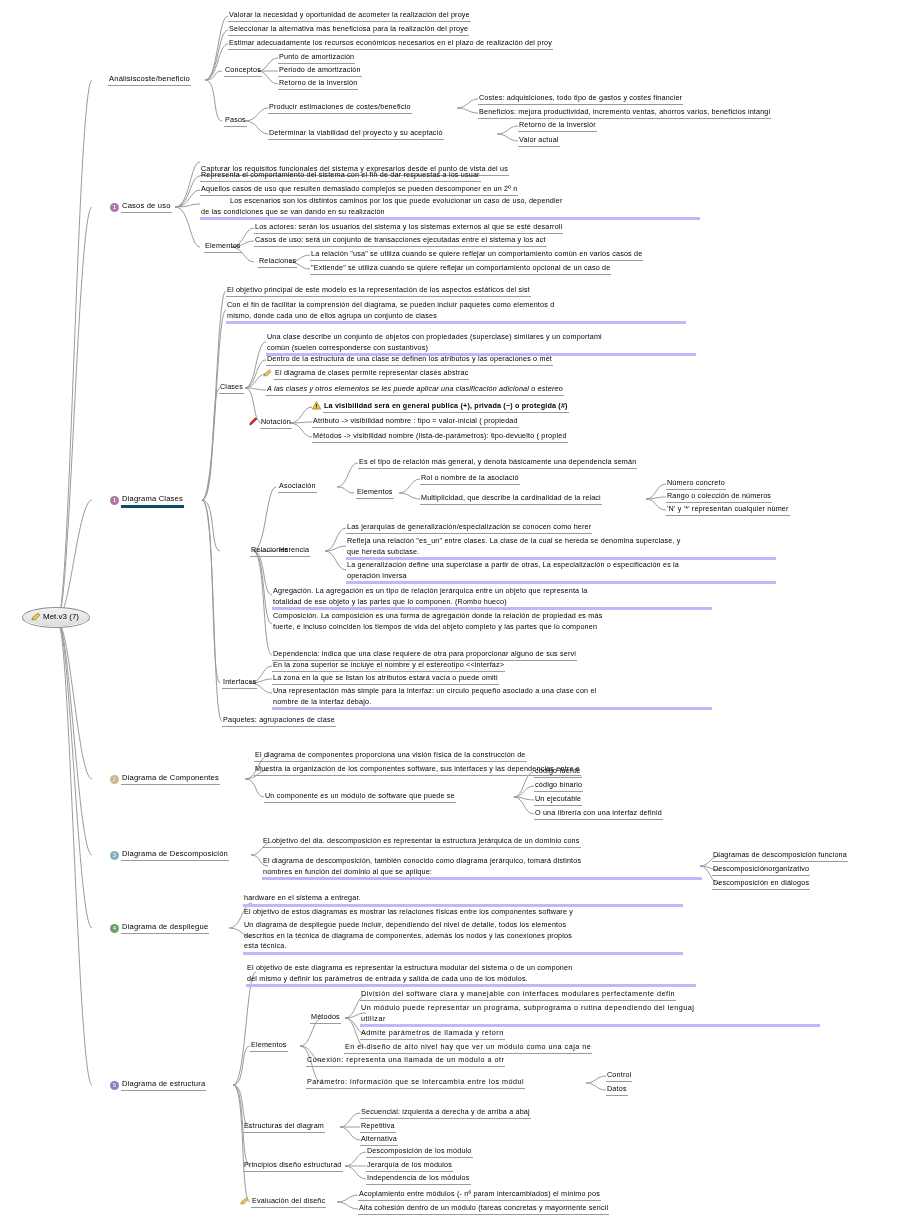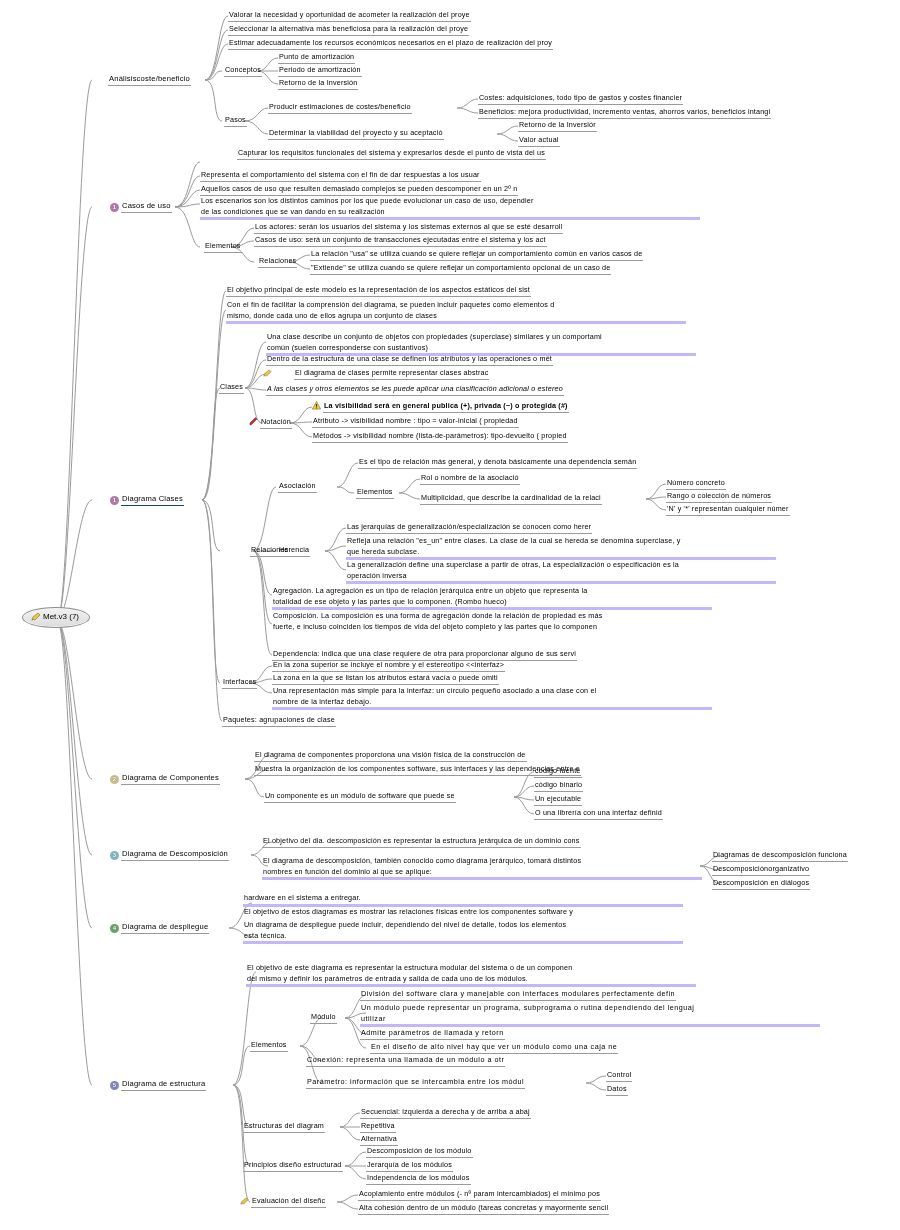--- a/index.html
+++ b/index.html
@@ -181,53 +181,53 @@
 <div class="node" style="left:268px;top:102px;"><span class="txt">Producir estimaciones de costes/beneficio</span></div>
 <div class="node" style="left:478px;top:93px;"><span class="txt">Costes: adquisiciones, todo tipo de gastos y costes financier</span></div>
 <div class="node" style="left:478px;top:107px;"><span class="txt">Beneficios: mejora productividad, incremento ventas, ahorros varios, beneficios intangi</span></div>
 <div class="node" style="left:268px;top:128px;"><span class="txt">Determinar la viabilidad del proyecto y su aceptació</span></div>
 <div class="node" style="left:518px;top:120px;"><span class="txt">Retorno de la Inversiór</span></div>
 <div class="node" style="left:518px;top:135px;"><span class="txt">Valor actual</span></div>
 
 <div class="node branch nobar" style="left:110px;top:201px;">
   <span class="badge" style="background:#b07aa8;">1</span><span class="txt" style="border-bottom:1px solid #9a9a9a;">Casos de uso</span>
 </div>
-<div class="node" style="left:200px;top:148px;margin-left:37px;"><span class="txt">Capturar los requisitos funcionales del sistema y expresarlos desde el punto de vista del us</span></div>
+<div class="node" style="left:200px;top:164px;"><span class="txt">Capturar los requisitos funcionales del sistema y expresarlos desde el punto de vista del us</span></div>
 <div class="node" style="left:200px;top:170px;"><span class="txt">Representa el comportamiento del sistema con el fin de dar respuestas a los usuar</span></div>
 <div class="node" style="left:200px;top:184px;"><span class="txt">Aquellos casos de uso que resulten demasiado complejos se pueden descomponer en un 2º n</span></div>
 <div class="node multi" style="left:200px;top:196px;width:500px;">
-  <span class="txt" style="border-bottom:none;">Los escenarios son los distintos caminos por los que puede evolucionar un caso de uso, dependier</span>
+  <span class="txt" style="border-bottom:none;margin-left:29px;">Los escenarios son los distintos caminos por los que puede evolucionar un caso de uso, dependier</span>
   <span class="txt">de las condiciones que se van dando en su realización</span>
 </div>
 <div class="node" style="left:204px;top:241px;"><span class="txt">Elementos</span></div>
 <div class="node" style="left:254px;top:222px;"><span class="txt">Los actores: serán los usuarios del sistema y los sistemas externos al que se esté desarroll</span></div>
 <div class="node" style="left:254px;top:235px;"><span class="txt">Casos de uso: será un conjunto de transacciones ejecutadas entre el sistema y los act</span></div>
 <div class="node" style="left:258px;top:256px;"><span class="txt">Relaciones</span></div>
 <div class="node" style="left:310px;top:249px;"><span class="txt">La relación "usa" se utiliza cuando se quiere reflejar un comportamiento común en varios casos de</span></div>
 <div class="node" style="left:310px;top:263px;"><span class="txt">"Extiende" se utiliza cuando se quiere reflejar un comportamiento opcional de un caso de</span></div>
 
 <div class="node branch nobar" style="left:110px;top:494px;">
-  <span class="badge" style="background:#b07aa8;">1</span><span class="txt" style="border-bottom:1px solid #0c4a6e;">Diagrama Clases</span>
+  <span class="badge" style="background:#b07aa8;">1</span><span class="txt" style="border-bottom:3px solid #0c4a6e;">Diagrama Clases</span>
 </div>
 <div class="node" style="left:226px;top:285px;"><span class="txt">El objetivo principal de este modelo es la representación de los aspectos estáticos del sist</span></div>
 <div class="node multi" style="left:226px;top:300px;width:460px;">
   <span class="txt" style="border-bottom:none;">Con el fin de facilitar la comprensión del diagrama, se pueden incluir paquetes como elementos d</span>
   <span class="txt">mismo, donde cada uno de ellos agrupa un conjunto de clases</span>
 </div>
 <div class="node" style="left:219px;top:382px;"><span class="txt">Clases</span></div>
 <div class="node multi" style="left:266px;top:332px;width:430px;">
   <span class="txt" style="border-bottom:none;">Una clase describe un conjunto de objetos con propiedades (superclase) similares y un comportami</span>
   <span class="txt">común (suelen corresponderse con sustantivos)</span>
 </div>
 <div class="node" style="left:266px;top:354px;"><span class="txt">Dentro de la estructura de una clase se definen los atributos y las operaciones o mét</span></div>
 <div class="node nobar" style="left:263px;top:368px;">
   <span class="ic"><svg width="9" height="8" viewBox="0 0 10 9">
           <path d="M1 7 L4 8 L9 3 L7 1 L2 5 Z" fill="#e8c64a" stroke="#8a7020" stroke-width=".6"></path>
           <path d="M1 7 L0.5 8.5 L2 8 Z" fill="#555"></path>
-        </svg></span><span class="txt" style="border-bottom:1px solid #9a9a9a;margin-left:20px;">El diagrama de clases permite representar clases abstrac</span>
+        </svg></span><span class="txt" style="border-bottom:1px solid #9a9a9a;">El diagrama de clases permite representar clases abstrac</span>
 </div>
 <div class="node italic" style="left:266px;top:384px;"><span class="txt">A las clases y otros elementos se les puede aplicar una clasificación adicional o estereo</span></div>
 <div class="node nobar" style="left:248px;top:417px;">
   <span class="ic"><svg width="10" height="9" viewBox="0 0 10 9">
           <path d="M2 8 L3.5 7.4 L9 2 L7.5 0.6 L2 6 Z" fill="#cc2a2a" stroke="#7a1414" stroke-width=".5"></path>
           <path d="M2 8 L1.4 8.6 L2.6 8.2 Z" fill="#333"></path>
         </svg></span><span class="txt" style="border-bottom:1px solid #9a9a9a;">Notación</span>
 </div>
 <div class="node bold nobar" style="left:312px;top:401px;">
   <span class="ic"><svg width="9" height="9" viewBox="0 0 10 10">
@@ -302,39 +302,40 @@
 
 <div class="node branch nobar" style="left:110px;top:922px;">
   <span class="badge" style="background:#6aa36a;">4</span><span class="txt" style="border-bottom:1px solid #9a9a9a;">Diagrama de despliegue</span>
 </div>
 <div class="node multi" style="left:243px;top:893px;width:440px;">
   <span class="txt">hardware en el sistema a entregar.</span>
   <span class="txt" style="border-bottom:none;">El objetivo de estos diagramas es mostrar las relaciones físicas entre los componentes software y</span>
 </div>
 <div class="node multi" style="left:243px;top:920px;width:440px;">
   <span class="txt" style="border-bottom:none;">Un diagrama de despliegue puede incluir, dependiendo del nivel de detalle, todos los elementos</span>
+  <span class="txt" style="border-bottom:none;">descritos en la técnica de diagrama de componentes, además los nodos y las conexiones propios</span>
   <span class="txt">esta técnica.</span>
 </div>
 
 <div class="node branch nobar" style="left:110px;top:1079px;">
   <span class="badge" style="background:#7f86c0;">5</span><span class="txt" style="border-bottom:1px solid #9a9a9a;">Diagrama de estructura</span>
 </div>
 <div class="node multi" style="left:246px;top:963px;width:450px;">
   <span class="txt" style="border-bottom:none;">El objetivo de este diagrama es representar la estructura modular del sistema o de un componen</span>
   <span class="txt">del mismo y definir los parámetros de entrada y salida de cada uno de los módulos.</span>
 </div>
 <div class="node" style="left:250px;top:1040px;"><span class="txt">Elementos</span></div>
-<div class="node" style="left:310px;top:1012px;"><span class="txt">Módulo</span></div>
+<div class="node" style="left:310px;top:1012px;"><span class="txt">Métodos</span></div>
 <div class="node wide" style="left:360px;top:989px;"><span class="txt">División del software clara y manejable con interfaces modulares perfectamente defin</span></div>
 <div class="node multi wide" style="left:360px;top:1003px;width:460px;">
   <span class="txt" style="border-bottom:none;">Un módulo puede representar un programa, subprograma o rutina dependiendo del lenguaj</span>
   <span class="txt">utilizar</span>
 </div>
 <div class="node wide" style="left:360px;top:1028px;"><span class="txt">Admite parámetros de llamada y retorn</span></div>
-<div class="node wide" style="left:370px;top:1042px;"><span class="txt">En el diseño de alto nivel hay que ver un módulo como una caja ne</span></div>
+<div class="node wide" style="left:344px;top:1042px;"><span class="txt">En el diseño de alto nivel hay que ver un módulo como una caja ne</span></div>
 <div class="node wide" style="left:306px;top:1055px;"><span class="txt">Conexión: representa una llamada de un módulo a otr</span></div>
 <div class="node wide" style="left:306px;top:1077px;"><span class="txt">Parámetro: información que se intercambia entre los módul</span></div>
 <div class="node" style="left:606px;top:1070px;"><span class="txt">Control</span></div>
 <div class="node" style="left:606px;top:1084px;"><span class="txt">Datos</span></div>
 <div class="node" style="left:243px;top:1121px;"><span class="txt">Estructuras del diagram</span></div>
 <div class="node" style="left:360px;top:1107px;"><span class="txt">Secuencial: izquierda a derecha y de arriba a abaj</span></div>
 <div class="node" style="left:360px;top:1121px;"><span class="txt">Repetitiva</span></div>
 <div class="node" style="left:360px;top:1134px;"><span class="txt">Alternativa</span></div>
 <div class="node" style="left:243px;top:1160px;"><span class="txt">Principios diseño estructurad</span></div>
 <div class="node" style="left:366px;top:1146px;"><span class="txt">Descomposición de los módulo</span></div>

